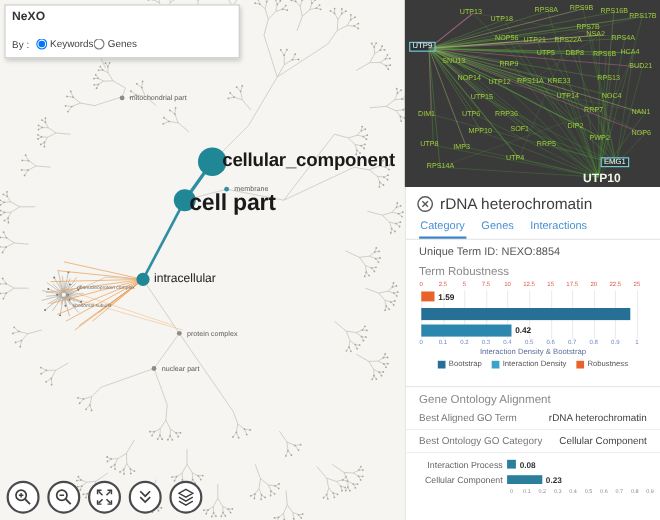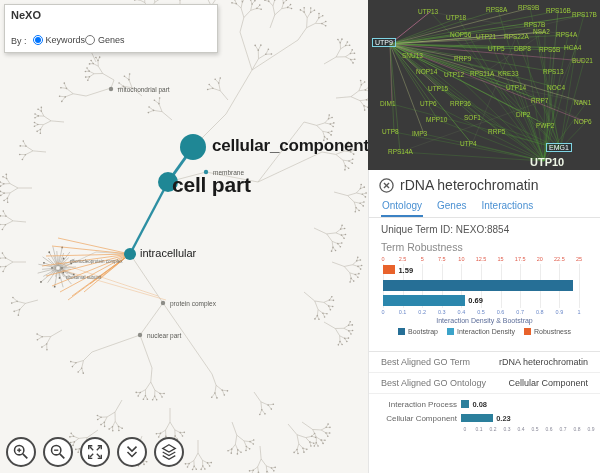--- a/index.html
+++ b/index.html
@@ -1163,21 +1163,21 @@
         </g>
         <circle cx="193" cy="147" r="13" fill="#1f8795"></circle>
         <circle cx="168" cy="182" r="10" fill="#1f8795"></circle>
         <circle cx="130" cy="254" r="6" fill="#1f8795"></circle>
         <circle cx="111" cy="89" r="2.2" fill="#8d8d88"></circle>
         <circle cx="206" cy="172" r="2.2" fill="#2d8fa3"></circle>
         <circle cx="163" cy="303" r="2.2" fill="#8d8d88"></circle>
         <circle cx="140" cy="335" r="2.2" fill="#8d8d88"></circle>
       </svg>
     <div id="tree-labels">
-        <div class="tnode-label big" style="left: 212px; top: 136.46px; font-size: 17px;">cellular_component</div>
+        <div class="tnode-label big" style="left: 202px; top: 136.46px; font-size: 17px;">cellular_component</div>
         <div class="tnode-label big" style="left: 172px; top: 172.7px; font-size: 21px;">cell part</div>
         <div class="tnode-label" style="left: 140px; top: 247.18px; font-size: 11px;">intracellular</div>
         <div class="snode-label" style="left: 118px; top: 86px;">mitochondrial part</div>
         <div class="snode-label" style="left: 213px; top: 169px;">membrane</div>
         <div class="snode-label" style="left: 170px; top: 300px;">protein complex</div>
         <div class="snode-label" style="left: 147px; top: 332px;">nuclear part</div>
         <div class="cnode-label" style="left: 70px; top: 259px;">ribonucleoprotein complex</div>
         <div class="cnode-label" style="left: 66px; top: 275px;">ribosomal subunit</div>
       </div>
 
@@ -1391,21 +1391,21 @@
       <span class="close-btn">
         <svg width="15" height="15" viewBox="0 0 16 16">
             <circle cx="8" cy="8" r="7" fill="none" stroke="#5a5a5a" stroke-width="1.4"></circle>
             <line x1="5.3" y1="5.3" x2="10.7" y2="10.7" stroke="#5a5a5a" stroke-width="1.4"></line>
             <line x1="10.7" y1="5.3" x2="5.3" y2="10.7" stroke="#5a5a5a" stroke-width="1.4"></line>
           </svg>
       </span>
       <span class="detail-title">rDNA heterochromatin</span>
     </div>
     <div class="tabs">
-      <span class="tab active">Ontology</span>
+      <span class="tab active">Category</span>
       <span class="tab">Genes</span>
       <span class="tab">Interactions</span>
     </div>
     <div class="term-id">
       <span>Unique Term ID:</span>
       <span>NEXO:8854</span>
     </div>
     <div class="section-title">Term Robustness</div>
     <div id="robustness-chart">
         <div class="grid-v" style="left: 6px; top: 8px; height: 44px;"></div>
@@ -1427,21 +1427,21 @@
         <div class="rtick top" style="left: 104px;">12.5</div>
         <div class="rtick top" style="left: 123.6px;">15</div>
         <div class="rtick top" style="left: 143.2px;">17.5</div>
         <div class="rtick top" style="left: 162.8px;">20</div>
         <div class="rtick top" style="left: 182.4px;">22.5</div>
         <div class="rtick top" style="left: 202px;">25</div>
         <div class="rbar" style="left: 6px; top: 9px; width: 12.4656px; height: 9px; background: rgb(232, 98, 43);"></div>
         <div class="rbar-label" style="left: 21.4656px; top: 10px;">1.59</div>
         <div class="rbar" style="left: 6px; top: 24px; width: 190.12px; height: 11px; background: rgb(38, 111, 150);"></div>
         <div class="rbar" style="left: 6px; top: 39px; width: 82.32px; height: 11px; background: rgb(43, 135, 173);"></div>
-        <div class="rbar-label" style="left: 91.32px; top: 40px;">0.69</div>
+        <div class="rbar-label" style="left: 91.32px; top: 40px;">0.42</div>
         <div class="rtick bot" style="left: 6px; top: 53px;">0</div>
         <div class="rtick bot" style="left: 25.6px; top: 53px;">0.1</div>
         <div class="rtick bot" style="left: 45.2px; top: 53px;">0.2</div>
         <div class="rtick bot" style="left: 64.8px; top: 53px;">0.3</div>
         <div class="rtick bot" style="left: 84.4px; top: 53px;">0.4</div>
         <div class="rtick bot" style="left: 104px; top: 53px;">0.5</div>
         <div class="rtick bot" style="left: 123.6px; top: 53px;">0.6</div>
         <div class="rtick bot" style="left: 143.2px; top: 53px;">0.7</div>
         <div class="rtick bot" style="left: 162.8px; top: 53px;">0.8</div>
         <div class="rtick bot" style="left: 182.4px; top: 53px;">0.9</div>
@@ -1456,27 +1456,28 @@
             <span class="legend-swatch" style="background: rgb(59, 163, 201);"></span>
             <span>Interaction Density</span>
           </span>
           <span class="legend-item">
             <span class="legend-swatch" style="background: rgb(232, 98, 43);"></span>
             <span>Robustness</span>
           </span>
         </div>
       </div>
     <div class="divider"></div>
+    <div class="section-title">Gene Ontology Alignment</div>
     <div>
       <div class="go-row">
         <span>Best Aligned GO Term</span>
         <span class="val">rDNA heterochromatin</span>
       </div>
       <div class="go-row">
-        <span>Best Aligned GO Ontology</span>
+        <span>Best Ontology GO Category</span>
         <span class="val">Cellular Component</span>
       </div>
     </div>
     <div id="alignment-chart">
         <div class="a-row">
           <span class="a-cat">Interaction Process</span>
           <span class="a-bar" style="width: 8.4px; background: rgb(43, 127, 156);"></span>
           <span class="a-val">0.08</span>
         </div>
         <div class="a-row">

